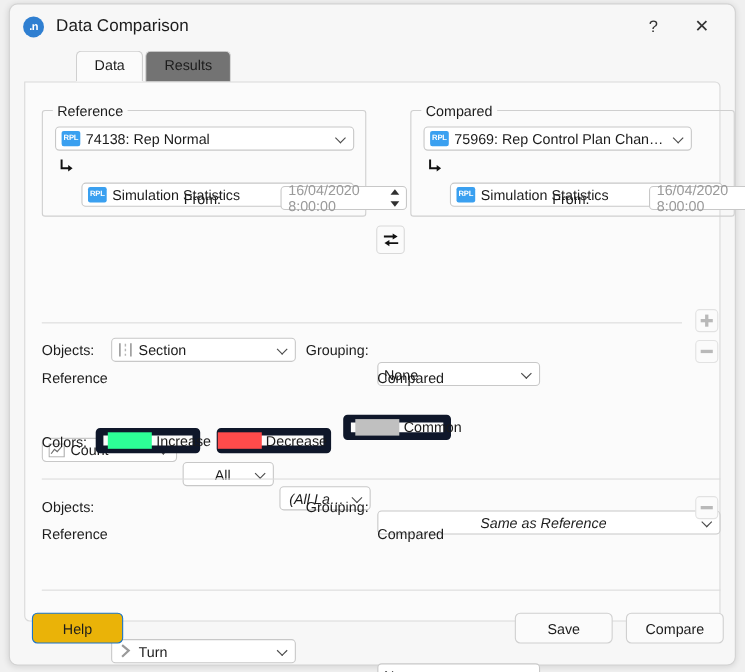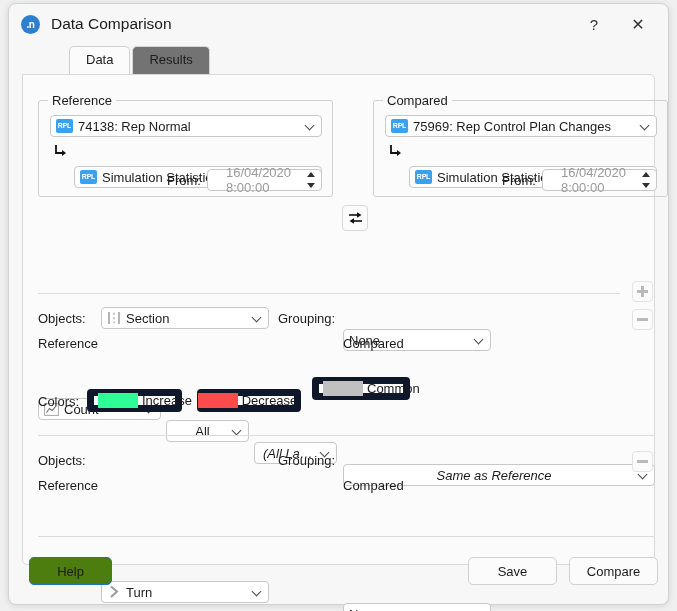--- a/index.html
+++ b/index.html
@@ -196,24 +196,25 @@
   }
   .spin {
     position: absolute;
     box-sizing: border-box;
     height: 22px;
     border: 1px solid #c8c8c8;
     border-radius: 4px;
     background: #fff;
     display: flex;
     align-items: center;
-    padding-left: 18px;
+    padding-left: 6px;
     padding-right: 19px;
     font-size: 13px;
     color: #9a9a9a;
+    margin-left: 48px;
   }
   .spin .arrows {
     position: absolute;
     right: 5px; top: 50%;
     margin-top: -8px;
     width: 9px; height: 16px;
     display: flex;
     flex-direction: column;
     justify-content: space-between;
   }
@@ -310,21 +311,21 @@
     background: #fbfbfb;
     font-size: 13px;
     color: #1c1c1c;
     display: flex;
     align-items: center;
     justify-content: center;
     cursor: default;
   }
   .btn.focus {
     border: 1.6px solid #1a73c7;
-    background: #4d7c0f;
+    background: #eab308;
   }
 </style>
 </head>
 <body>
 
 <div class="window">
 
   <div class="titlebar">
     <div class="app-icon">
       <span>.n</span>
@@ -368,21 +369,21 @@
         <span class="arrows">
             <i class="up"></i>
             <i class="down"></i>
           </span>
       </div>
     </div>
 
     <div class="groupbox" id="grp-compared">
       <div class="legend">Compared</div>
 
-      <div class="combo" style="left:11px; top:14px; width:272px;">
+      <div class="combo" style="left:11px; top:14px; width:244px;">
         <span class="rpl-badge">RPL</span>
         <span class="txt">75969: Rep Control Plan Changes</span>
         <span class="chev"></span>
       </div>
 
       <div class="ind-arrow" style="left:14px; top:42px;">
         <svg width="16" height="16" viewBox="0 0 16 16">
           <path d="M3 2 L3 10 L11 10" stroke="#111" stroke-width="1.8" fill="none"></path>
           <path d="M9 7 L13 10 L9 13 Z" fill="#111"></path>
         </svg>

